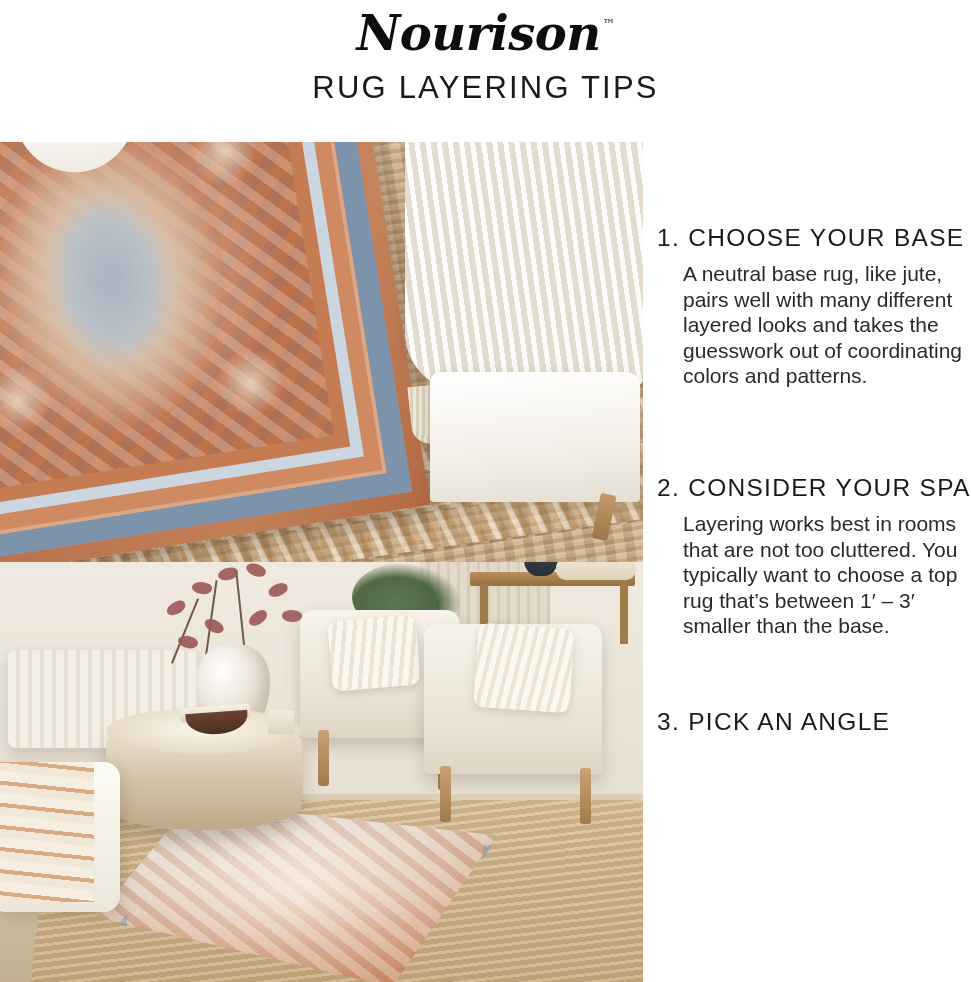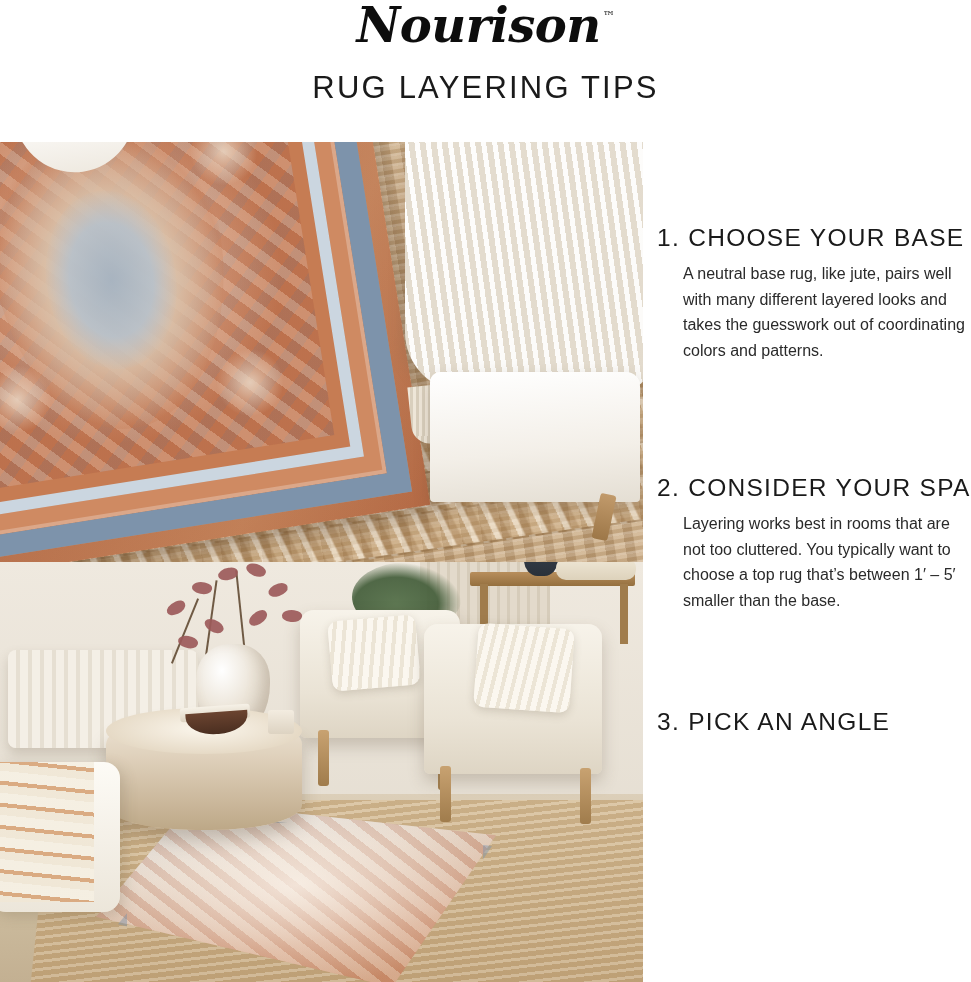--- a/index.html
+++ b/index.html
@@ -28,39 +28,39 @@
     text-align: center;
     position: relative;
   }
   .brand {
     font-family: "DejaVu Serif", serif;
     font-style: italic;
     font-weight: bold;
     font-size: 48px;
     color: #0d0d0d;
     letter-spacing: -0.5px;
-    padding-top: 0;
+    padding-top: 8px;
     line-height: 1.05;
     display: inline-block;
     position: relative;
   }
   .brand .tm {
     font-size: 12px;
     font-style: normal;
     font-weight: normal;
     vertical-align: 22px;
     letter-spacing: 0;
     margin-left: 2px;
   }
   .subtitle {
     font-family: "Liberation Sans", sans-serif;
     font-size: 31px;
     letter-spacing: 2.2px;
     color: #1a1a1a;
-    margin-top: 20px;
+    margin-top: 12px;
     font-weight: 400;
   }
 
   
   .content {
     position: relative;
     width: 971px;
     height: 840px;
   }
   .images-col {
@@ -424,21 +424,21 @@
   .tip-title {
     font-size: 24.5px;
     letter-spacing: 1.3px;
     color: #1a1a1a;
     font-weight: 400;
     white-space: nowrap;
   }
   .tip-body {
     margin-top: 9px;
     margin-left: 26px;
-    font-size: 16px;
+    font-size: 21px;
     line-height: 25.5px;
     color: #2a2a2a;
     width: 284px;
   }
   .tip1 { left: 14px; top: 78px; }
   .tip2 { left: 14px; top: 328px; }
   .tip3 { left: 14px; top: 562px; }
 </style>
 </head>
 <body>
@@ -539,21 +539,21 @@
 
     <div class="text-col">
 
       <div class="tip tip1">
         <div class="tip-title">1. CHOOSE YOUR BASE</div>
         <div class="tip-body">A neutral base rug, like jute, pairs well with many different layered looks and takes the guesswork out of coordinating colors and patterns.</div>
       </div>
 
       <div class="tip tip2">
         <div class="tip-title">2. CONSIDER YOUR SPACE</div>
-        <div class="tip-body">Layering works best in rooms that are not too cluttered. You typically want to choose a top rug that’s between 1′ – 5′ smaller than the base.</div>
+        <div class="tip-body">Layering works best in rooms that are not too cluttered. You typically want to choose a top rug that’s between 1′ – 3′ smaller than the base.</div>
       </div>
 
       <div class="tip tip3">
         <div class="tip-title">3. PICK AN ANGLE</div>
       </div>
 
     </div>
 
   </div>
 </div>

